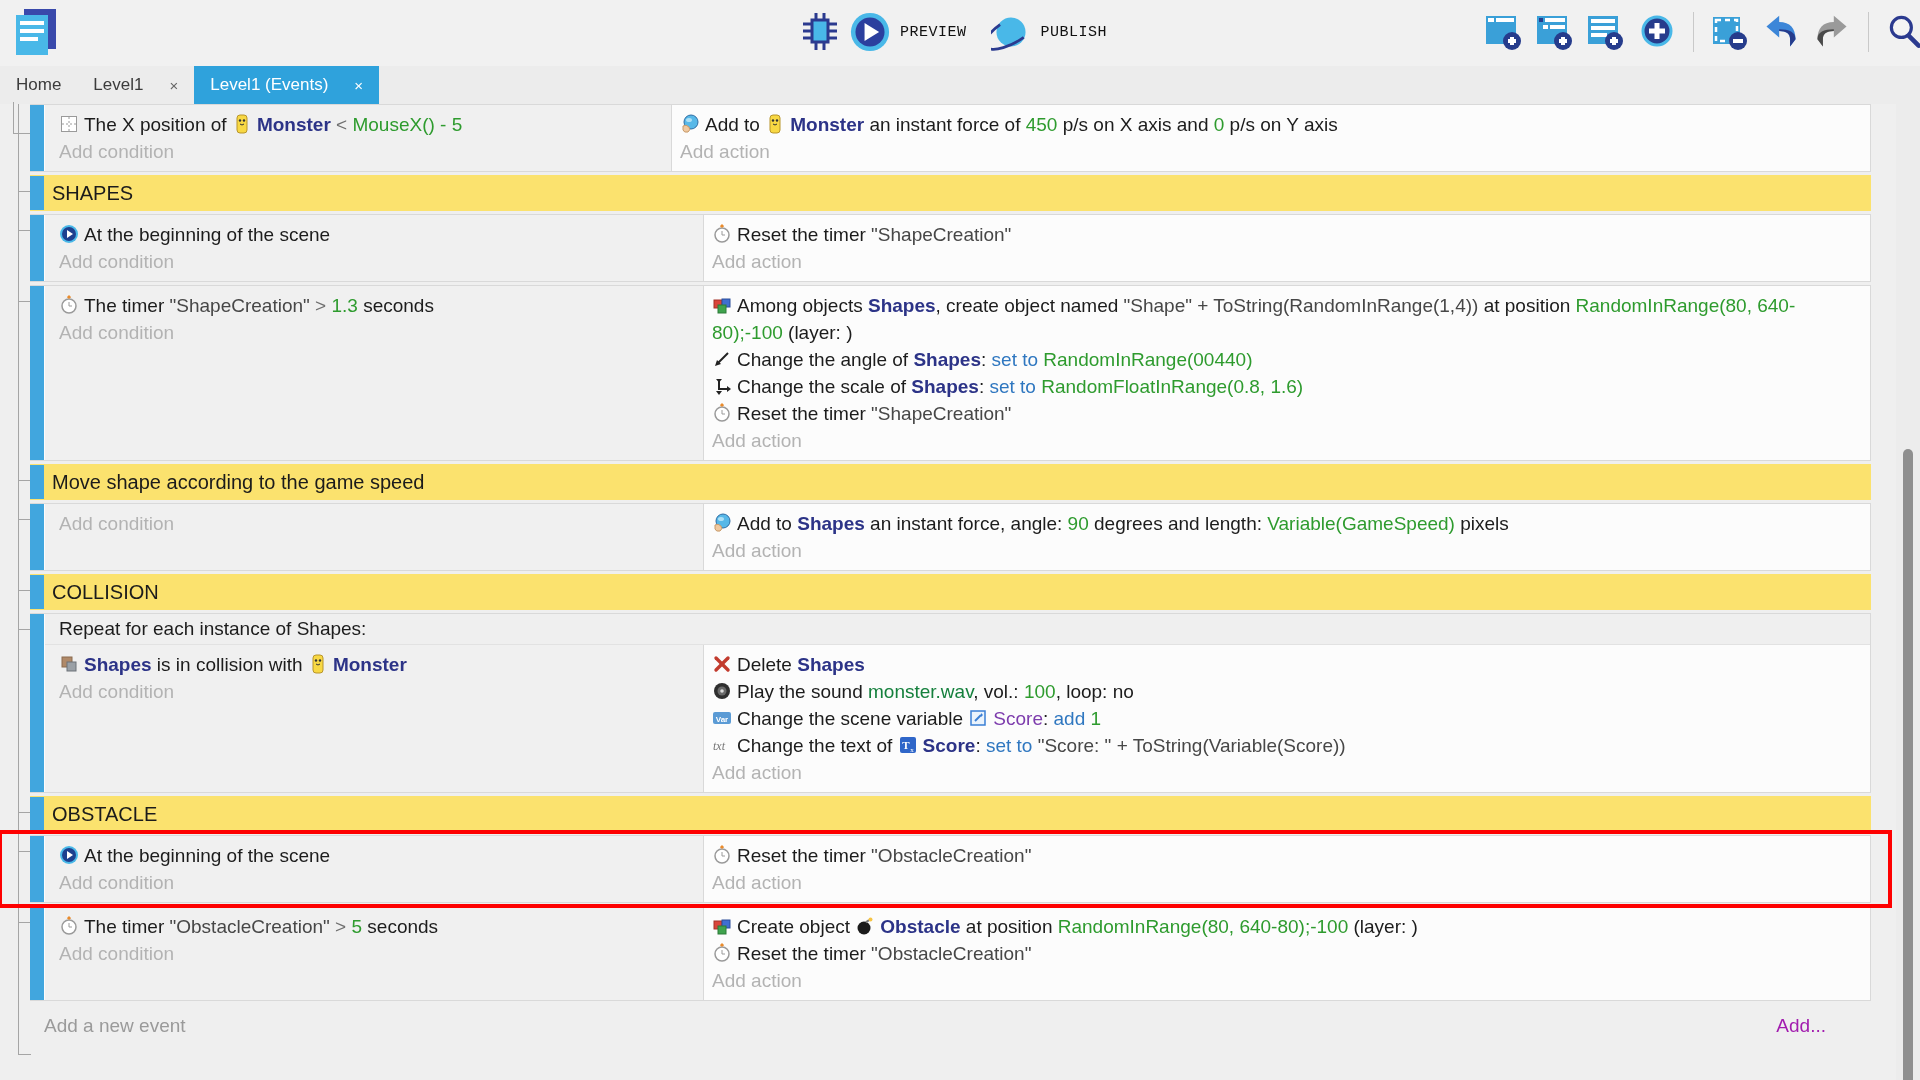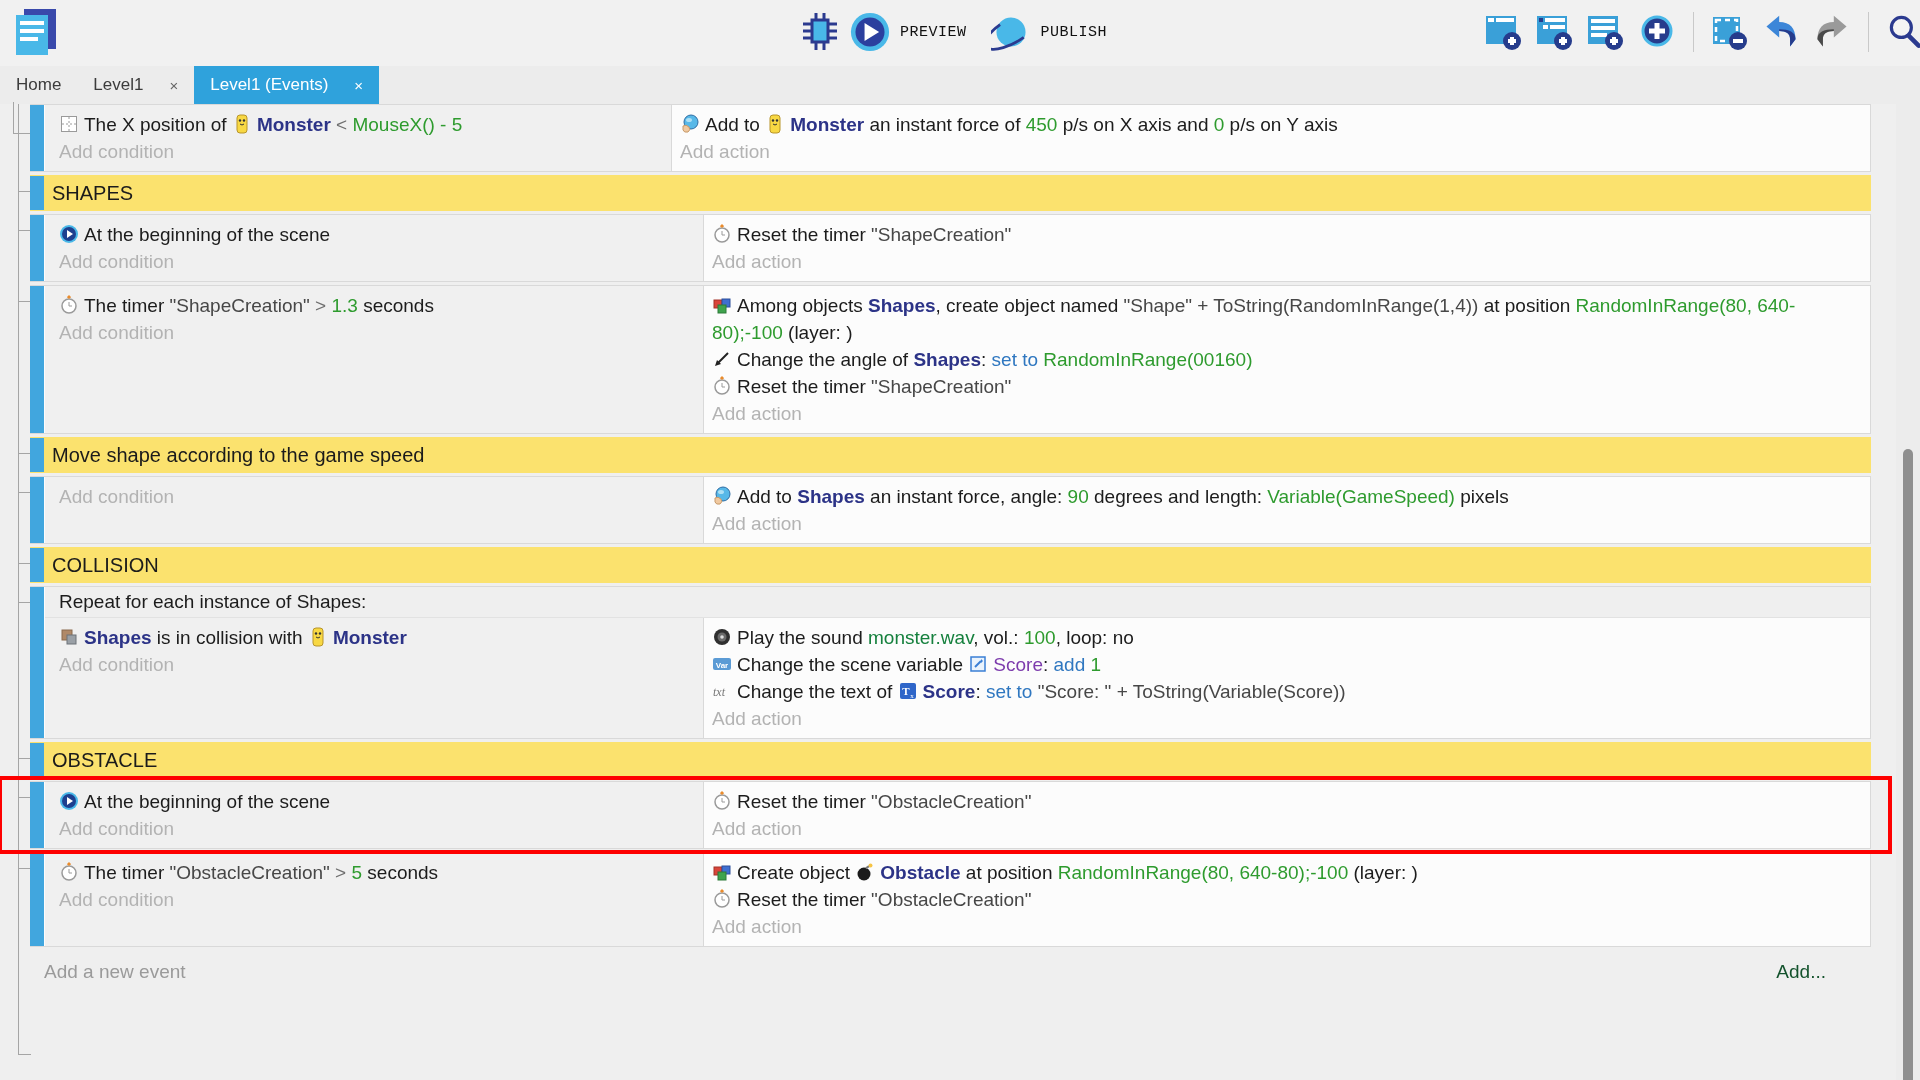--- a/index.html
+++ b/index.html
@@ -49,21 +49,21 @@
   .t-g{color:#2e9b2e}
   .t-b{color:#2f77c0}
   .t-s{color:#474747}
   .t-v{color:#7d3cad}
   .t-f{color:#15803d}
   .t-sep{color:#6f6f6f}
   .red-box{position:absolute;left:-32px;right:-21px;top:-5px;bottom:-5px;border:4px solid #fe0000;z-index:6;pointer-events:none;}
   
   #footer{position:relative;height:46px;margin-top:6px;text-align:right;}
   #add-new-event{position:absolute;left:44px;top:8px;font-size:19px;color:#9a9a9a;}
-  #add-more{position:absolute;right:70px;top:8px;font-size:19px;color:#14532d;}
+  #add-more{position:absolute;right:70px;top:8px;font-size:19px;color:#a21caf;}
   
   #scroll-track{position:absolute;right:0;top:104px;width:24px;height:976px;background:#ececec;}
   #scroll-thumb{position:absolute;right:7px;top:345px;width:10px;height:725px;background:#8f8f8f;border-radius:5px;}
 </style>
 </head>
 <body>
 
 <div id="toolbar">
   <div id="logo">
     <svg width="52" height="56" viewBox="0 0 52 56">
@@ -278,21 +278,27 @@
             </div>
             <div class="acts">
               <div class="line"><span class="icon"><svg width="20" height="20" viewBox="0 0 20 20">
                     <rect x="2" y="5" width="8" height="8" fill="#d9453a" stroke="#a33229"></rect>
                     <rect x="10" y="4" width="8" height="8" fill="#3f6fd1" stroke="#2c4f99"></rect>
                     <rect x="6" y="10" width="8" height="8" fill="#3fa34d" stroke="#2d7a39"></rect>
                   </svg></span><span class="t-p">Among objects </span><span class="t-o">Shapes</span><span class="t-p">, create object named </span><span class="t-s">"Shape" + ToString(RandomInRange(1,4))</span><span class="t-p"> at position </span><span class="t-g">RandomInRange(80, 640-80);-100</span><span class="t-p"> (layer: )</span></div>
               <div class="line"><span class="icon"><svg width="20" height="20" viewBox="0 0 20 20">
                     <line x1="16" y1="4" x2="6" y2="14" stroke="#222" stroke-width="2"></line>
                     <path d="M3,17 L9,15 L5,11 Z" fill="#222"></path>
-                  </svg></span><span class="t-p">Change the angle of </span><span class="t-o">Shapes</span><span class="t-p">: </span><span class="t-b">set to </span><span class="t-g">RandomInRange(00160)</span></div>
+                  </svg></span><span class="t-p">Change the angle of </span><span class="t-o">Shapes</span><span class="t-p">: </span><span class="t-b">set to </span><span class="t-g">RandomInRange(00440)</span></div>
+              <div class="line"><span class="icon"><svg width="20" height="20" viewBox="0 0 20 20">
+                    <path d="M7,4 L7,13 L16,13" fill="none" stroke="#222" stroke-width="2"></path>
+                    <path d="M4,4 L10,4 L7,0.5 Z" fill="#222" transform="translate(0,3) rotate(180 7 2)"></path>
+                    <path d="M7,16.5 L4,12.5 L10,12.5 Z" fill="#222" transform="translate(0,2.5)"></path>
+                    <path d="M19,13 L15,10 L15,16 Z" fill="#222"></path>
+                  </svg></span><span class="t-p">Change the scale of </span><span class="t-o">Shapes</span><span class="t-p">: </span><span class="t-b">set to </span><span class="t-g">RandomFloatInRange(0.8, 1.6)</span></div>
               <div class="line"><span class="icon"><svg width="20" height="20" viewBox="0 0 20 20">
                     <circle cx="10" cy="11" r="7" fill="#fff" stroke="#9a9a9a" stroke-width="1.5"></circle>
                     <line x1="10" y1="11" x2="10" y2="7" stroke="#9a9a9a"></line>
                     <line x1="10" y1="11" x2="13" y2="11" stroke="#9a9a9a"></line>
                     <rect x="9" y="0.5" width="2" height="3" fill="#e98b2d"></rect>
                     <rect x="8" y="1.5" width="4" height="1.2" fill="#e98b2d"></rect>
                   </svg></span><span class="t-p">Reset the timer </span><span class="t-s">"ShapeCreation"</span></div>
               <div class="line ph">Add action</div>
             </div>
           </div>
@@ -339,20 +345,24 @@
                     <rect x="8" y="8" width="9" height="9" fill="#9aa0a6" stroke="#6d7278"></rect>
                   </svg></span><span class="t-o">Shapes</span><span class="t-p"> is in collision with </span><span class="icon"><svg width="20" height="20" viewBox="0 0 20 20">
                     <rect x="5" y="1" width="10" height="18" rx="3" fill="#f8d843" stroke="#b8952a"></rect>
                     <circle cx="8" cy="6.5" r="1.2" fill="#333"></circle>
                     <circle cx="12" cy="6.5" r="1.2" fill="#333"></circle>
                     <path d="M8,10 Q10,12 12,10" stroke="#333" fill="none"></path>
                   </svg></span><span class="t-o">Monster</span></div>
               <div class="line ph">Add condition</div>
             </div>
             <div class="acts">
+              <div class="line"><span class="icon"><svg width="20" height="20" viewBox="0 0 20 20">
+                    <line x1="4" y1="4" x2="16" y2="16" stroke="#c23b2e" stroke-width="3.4" stroke-linecap="round"></line>
+                    <line x1="16" y1="4" x2="4" y2="16" stroke="#c23b2e" stroke-width="3.4" stroke-linecap="round"></line>
+                  </svg></span><span class="t-p">Delete </span><span class="t-o">Shapes</span></div>
               <div class="line"><span class="icon"><svg width="20" height="20" viewBox="0 0 20 20">
                     <circle cx="10" cy="10" r="8" fill="#2f2f2f"></circle>
                     <circle cx="10" cy="10" r="4.5" fill="#6a6a6a"></circle>
                     <circle cx="10" cy="10" r="1.8" fill="#ddd"></circle>
                   </svg></span><span class="t-p">Play the sound </span><span class="t-f">monster.wav</span><span class="t-p">, vol.: </span><span class="t-g">100</span><span class="t-p">, loop: </span><span class="t-p">no</span></div>
               <div class="line"><span class="icon"><svg width="20" height="20" viewBox="0 0 20 20">
                     <rect x="1" y="4" width="18" height="12" rx="2" fill="#5b9bd5"></rect>
                     <text x="10" y="13.5" text-anchor="middle" font-size="8" font-weight="bold" fill="#fff" font-family="Liberation Sans,sans-serif">Var</text>
                   </svg></span><span class="t-p">Change the scene variable </span><span class="icon"><svg width="20" height="20" viewBox="0 0 20 20">
                     <rect x="3" y="3" width="14" height="14" fill="#eaf3fc" stroke="#3a7fd5" stroke-width="1.5"></rect>

